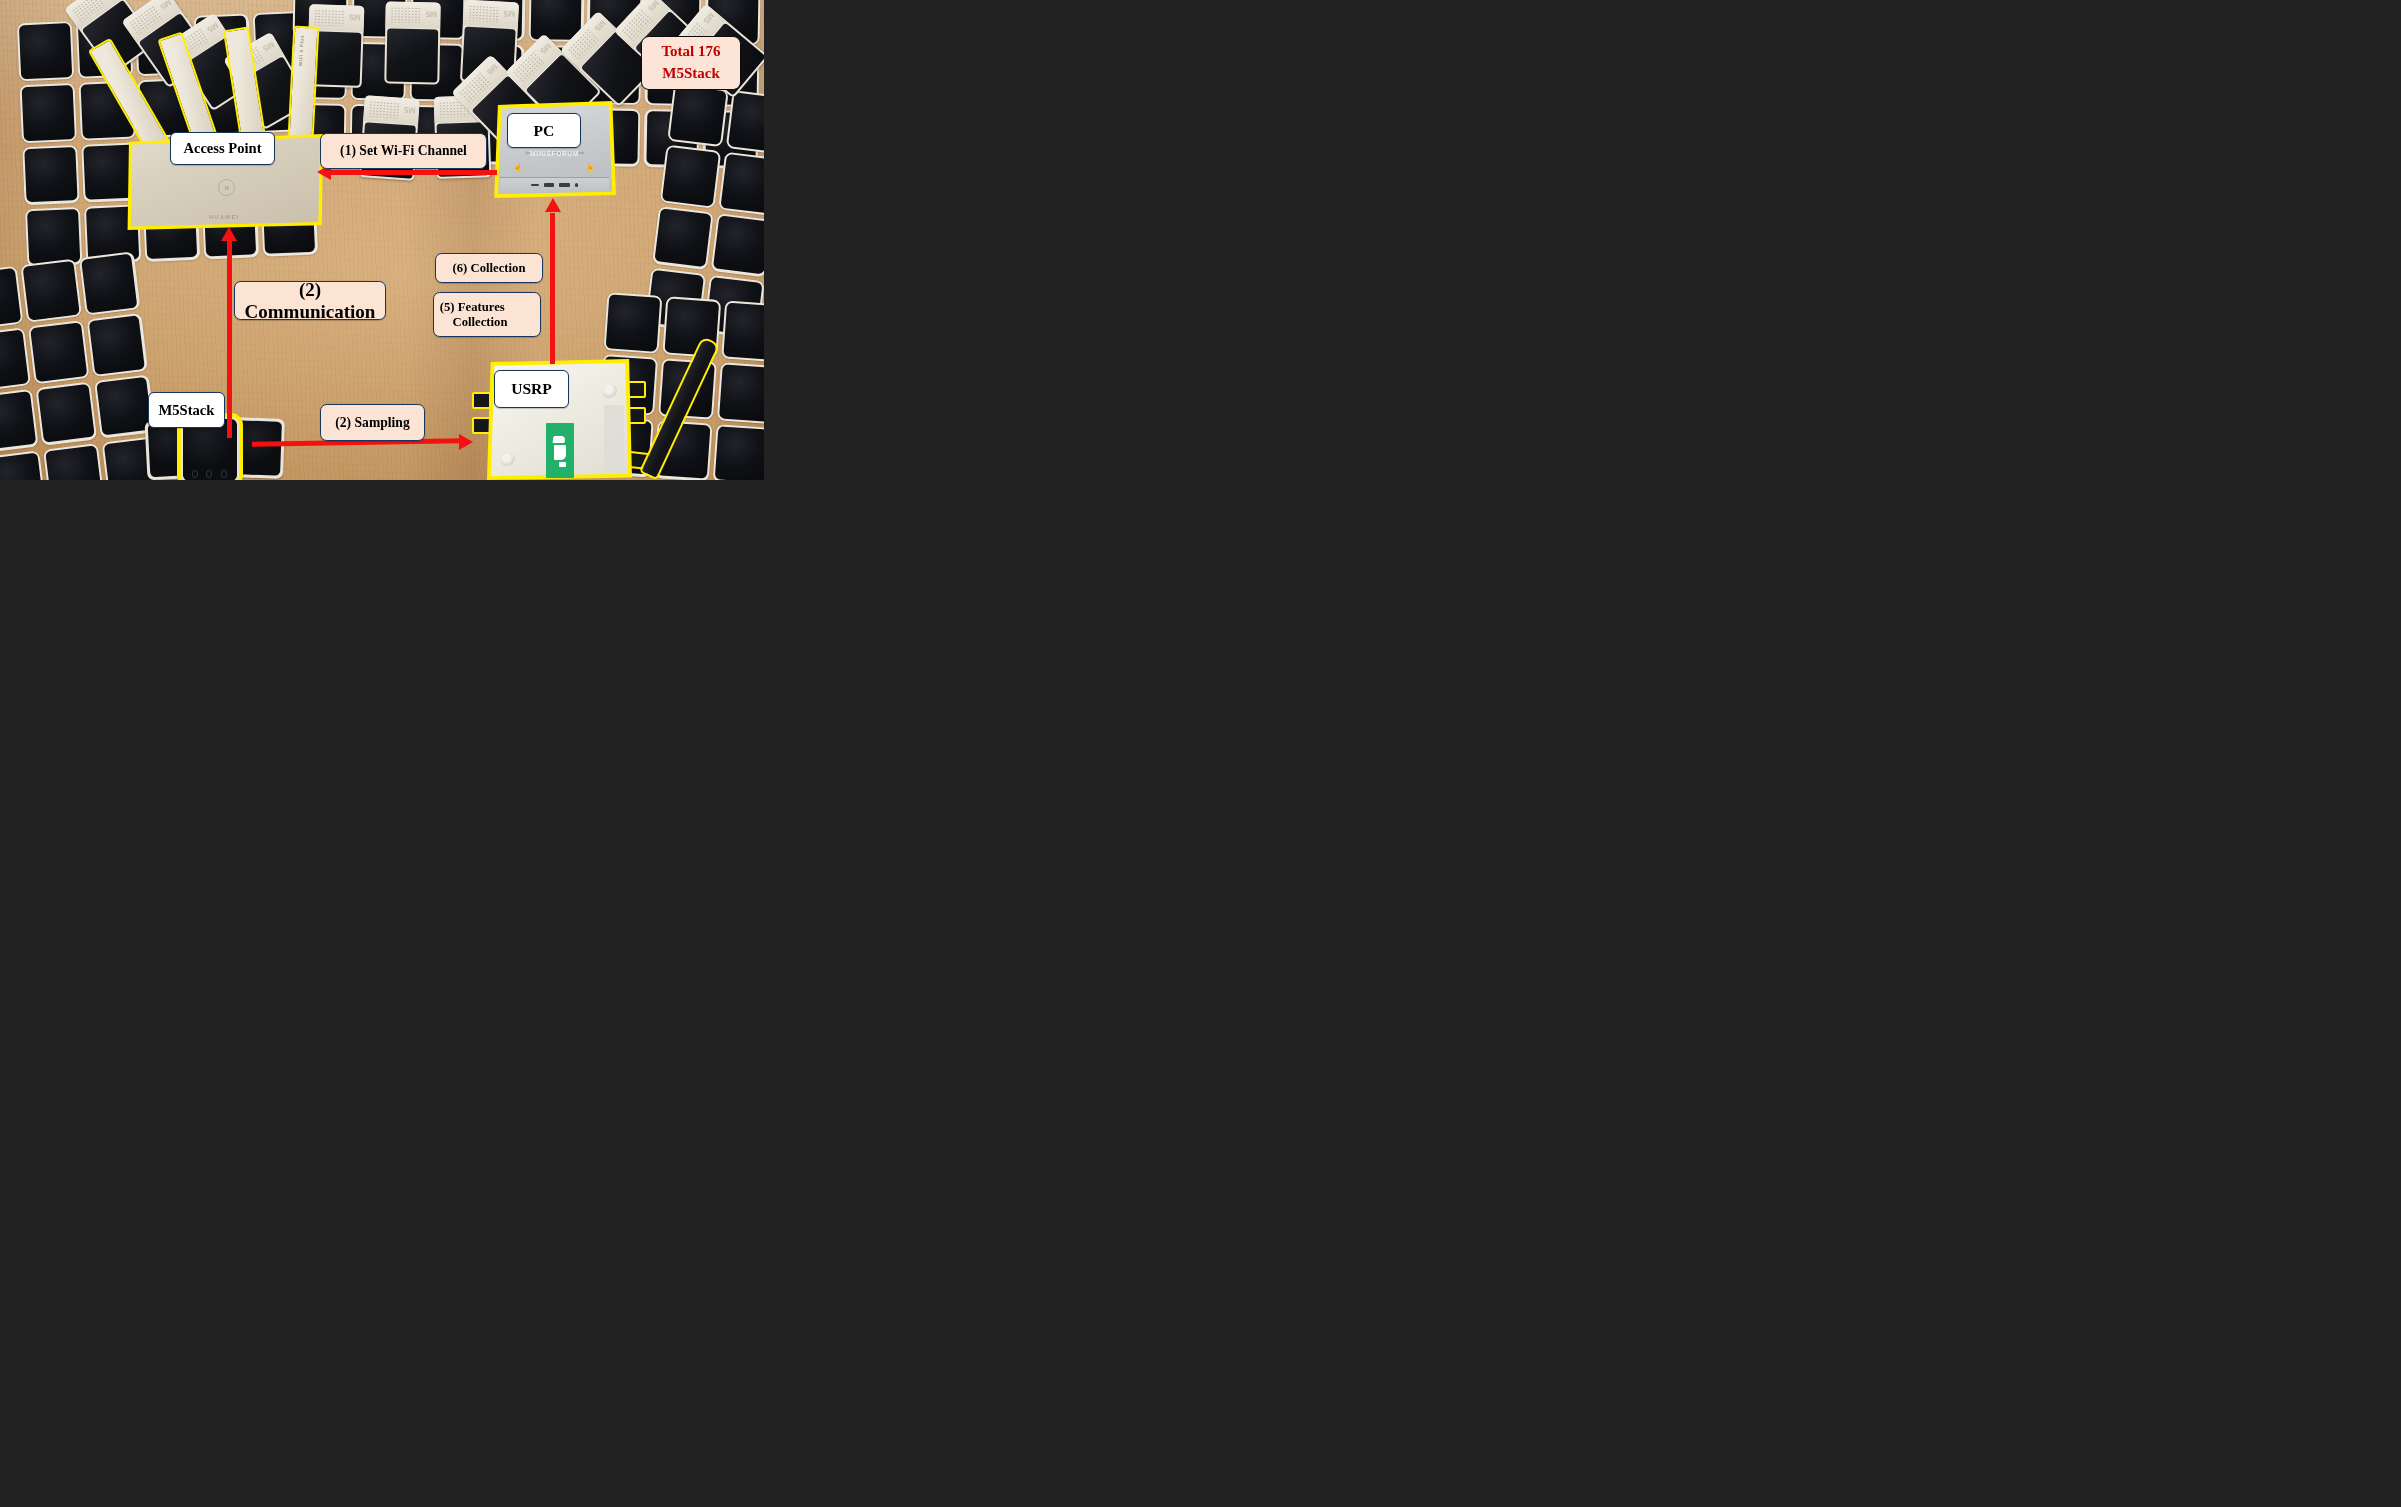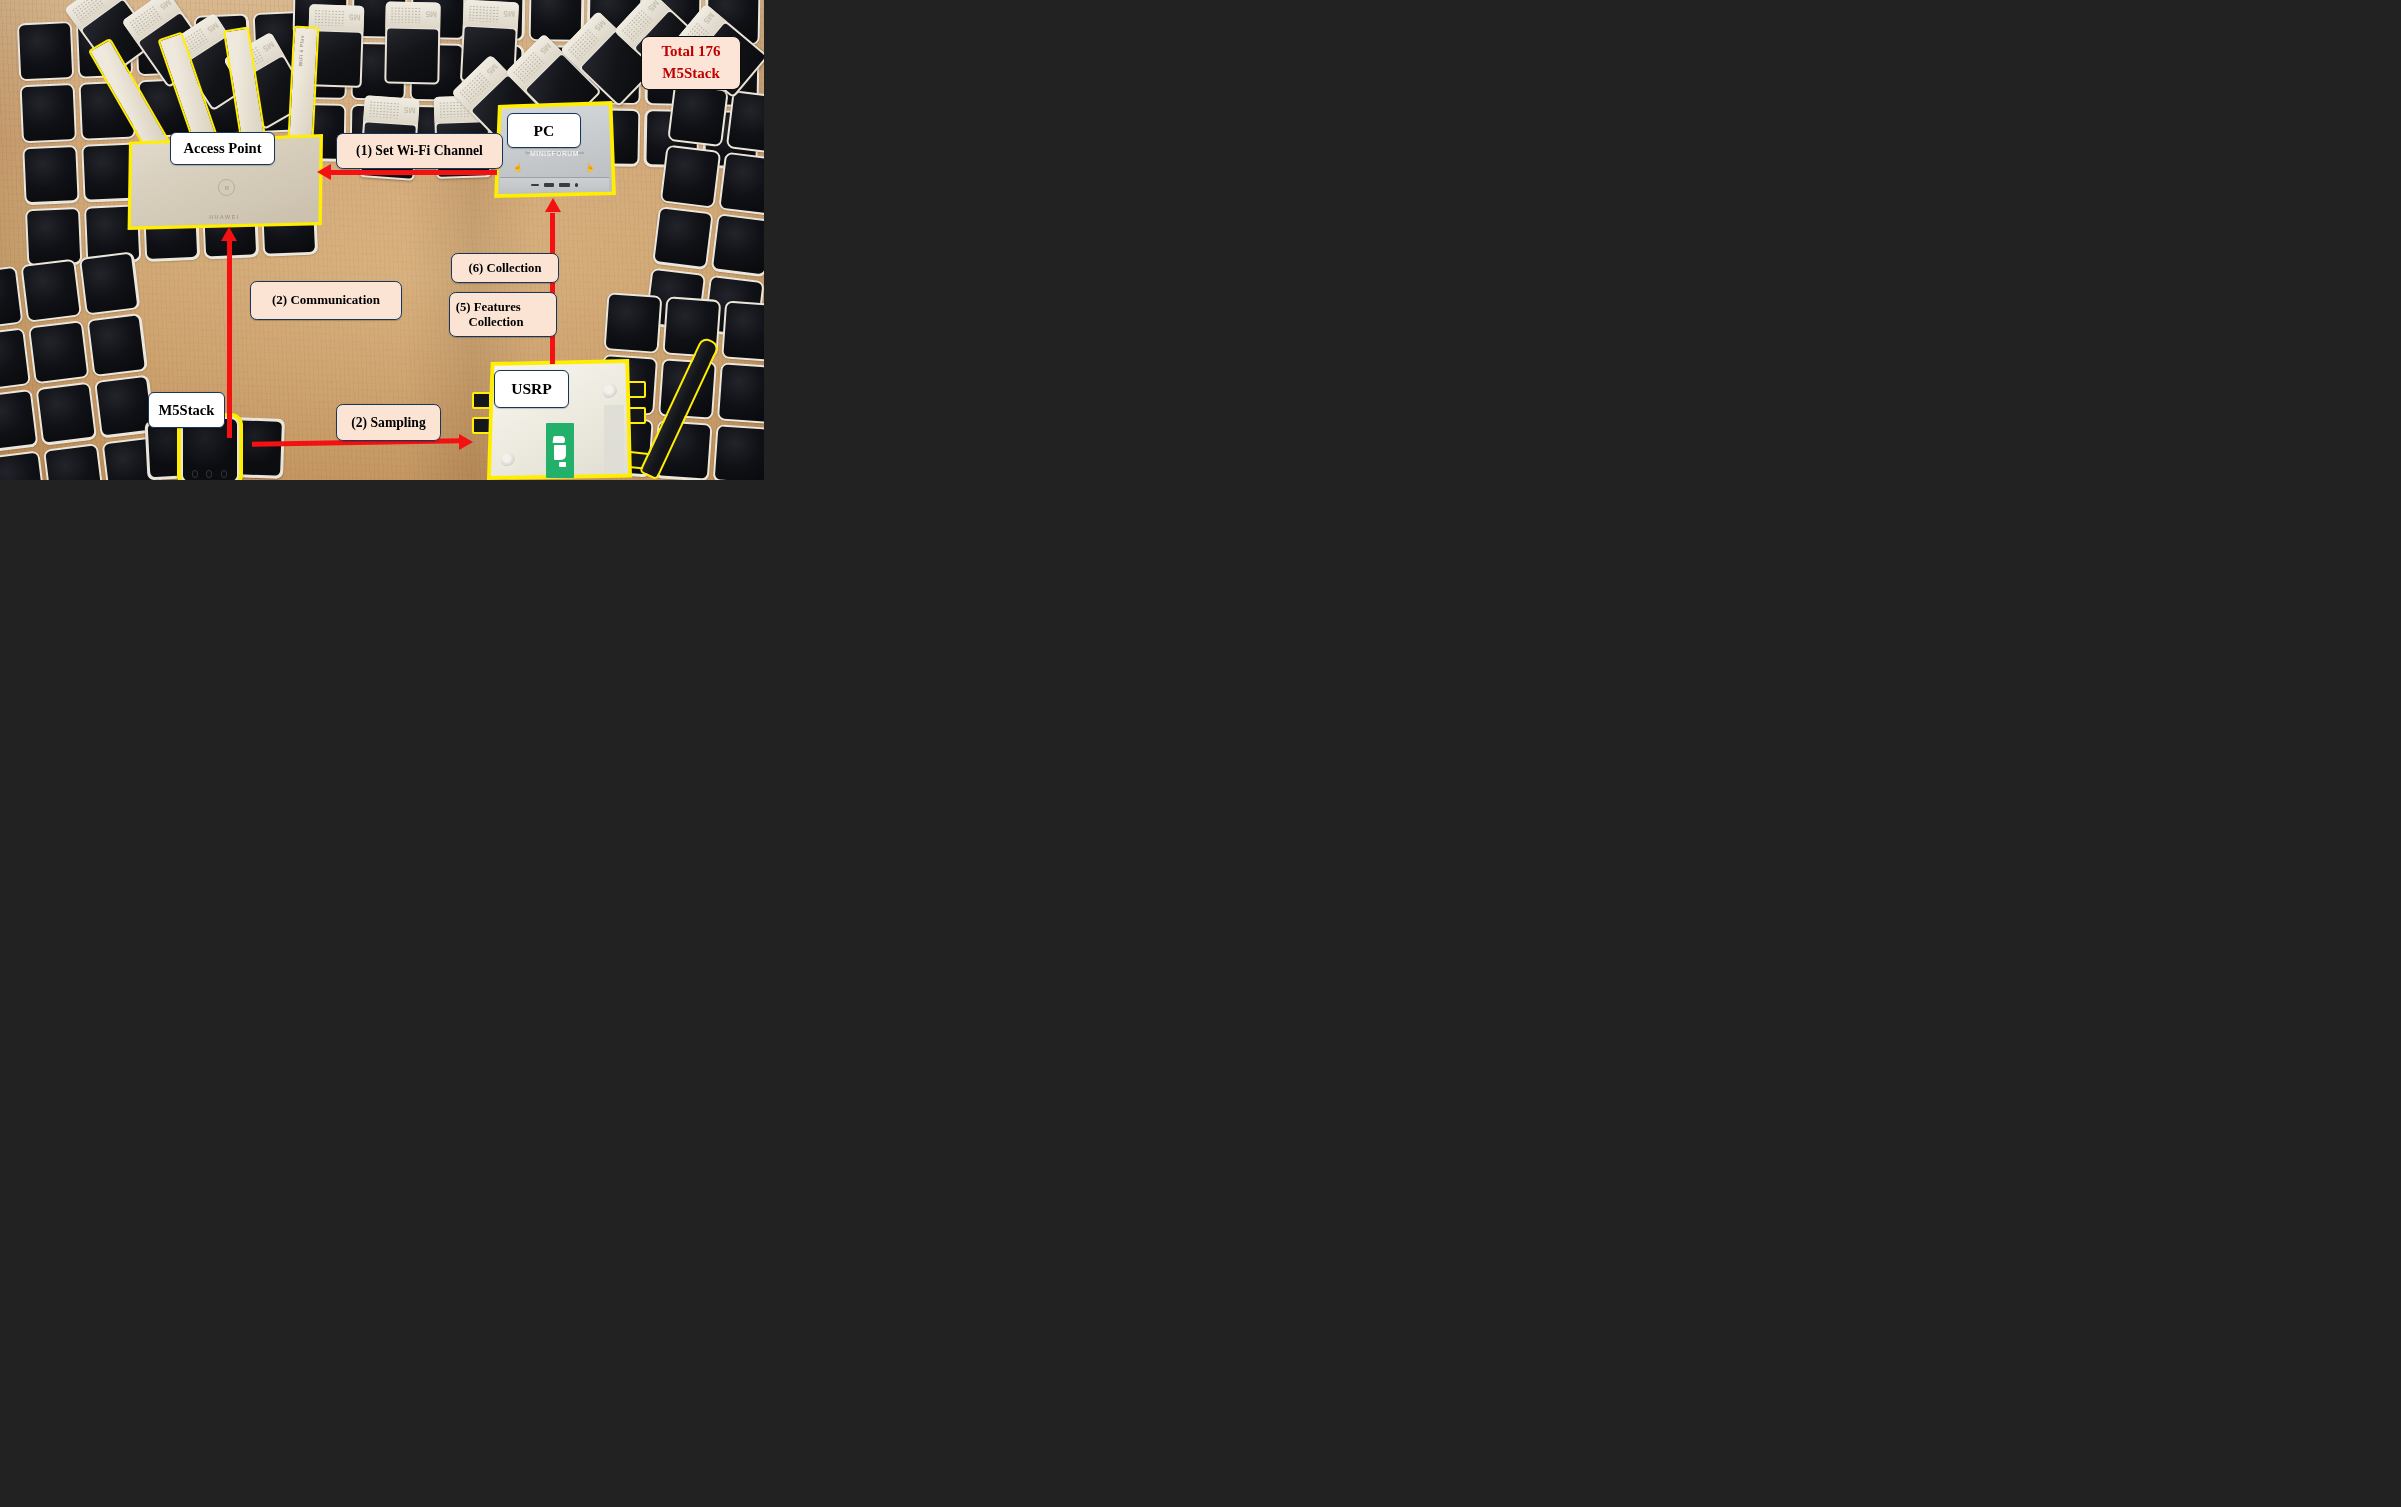--- a/index.html
+++ b/index.html
@@ -25,21 +25,21 @@
         display:flex;align-items:center;justify-content:center;}
   .standee .dots{position:absolute;left:4.9px;top:4.9px;width:31px;height:16.6px;
         background-image:radial-gradient(circle,#b9b1a0 0.5px,transparent 0.7px);background-size:3.4px 2.9px;}
   .standee .caplogo{position:absolute;right:3.9px;top:6.8px;font-family:"Liberation Sans",sans-serif;
         font-weight:bold;font-size:8.3px;color:#c7c0af;transform:rotate(180deg);}
   .standee .scrn{position:absolute;left:2.4px;right:2.4px;top:27px;bottom:2.4px;border-radius:3.4px;
         background:linear-gradient(150deg,#26272e 0%,#121317 50%,#0b0c0f 100%);}
   
   .plabel{position:absolute;background:#fbe4d4;border:1px solid #17365d;border-radius:6.8px;
         color:#000;font-weight:bold;display:flex;align-items:center;justify-content:center;
-        text-align:center;line-height:1.15;box-shadow:0 0.5px 1px rgba(0,0,0,.2);margin-left:16px;}
+        text-align:center;line-height:1.15;box-shadow:0 0.5px 1px rgba(0,0,0,.2);}
   .wlabel{position:absolute;background:#ffffff;border:1px solid #17365d;border-radius:6px;
         color:#000;font-weight:bold;display:flex;align-items:center;justify-content:center;
         box-shadow:0 0.5px 1px rgba(0,0,0,.2);}
   
   .atail{position:absolute;background:#f31111;}
   .ahead{position:absolute;width:0;height:0;border-style:solid;}
   .ahead.left {border-width:8.3px 14.6px 8.3px 0;border-color:transparent #f31111 transparent transparent;}
   .ahead.right{border-width:8.3px 0 8.3px 14.6px;border-color:transparent transparent transparent #f31111;}
   .ahead.up   {border-width:0 8.3px 14.6px 8.3px;border-color:transparent transparent #f31111 transparent;}
   
@@ -493,21 +493,21 @@
   <div class="atail" style="left:331px;top:170px;width:166px;height:5.4px;"></div>
   <div class="ahead left" style="left:317px;top:164px;"></div>
   <div class="atail" style="left:227px;top:241px;width:5.4px;height:197px;"></div>
   <div class="ahead up" style="left:221px;top:227px;"></div>
   <div class="atail" style="left:252px;top:440px;width:209px;height:5.4px;transform:rotate(-1deg);"></div>
   <div class="ahead right" style="left:459px;top:434px;"></div>
   <div class="atail" style="left:550px;top:213px;width:5.4px;height:151px;"></div>
   <div class="ahead up" style="left:545px;top:198px;"></div>
 
   <div class="plabel" style="left:320px;top:133px;width:165px;height:34px;font-size:13.6px;">(1) Set Wi-Fi Channel</div>
-  <div class="plabel" style="left:234px;top:281px;width:150px;height:37px;font-size:13px;">(2) Communication</div>
+  <div class="plabel" style="left:234px;top:281px;width:150px;height:37px;font-size:19px;">(2) Communication</div>
   <div class="plabel" style="left:320px;top:404px;width:103px;height:35px;font-size:13.6px;">(2) Sampling</div>
   <div class="plabel" style="left:435px;top:253px;width:106px;height:28px;font-size:12.7px;">(6) Collection</div>
   <div class="plabel" style="left:433px;top:292px;width:108px;height:45px;font-size:12.7px;flex-direction:column;align-items:flex-start;padding-left:5.8px;box-sizing:border-box;">
     <div>(5) Features</div>
     <div style="padding-left:12.7px;">Collection</div>
   </div>
 
   <div class="wlabel" style="left:170px;top:132px;width:103px;height:31px;font-size:14.6px;">Access Point</div>
   <div class="wlabel" style="left:507px;top:113px;width:72px;height:33px;font-size:15.6px;">PC</div>
   <div class="wlabel" style="left:494px;top:370px;width:73px;height:36px;font-size:15.6px;">USRP</div>

